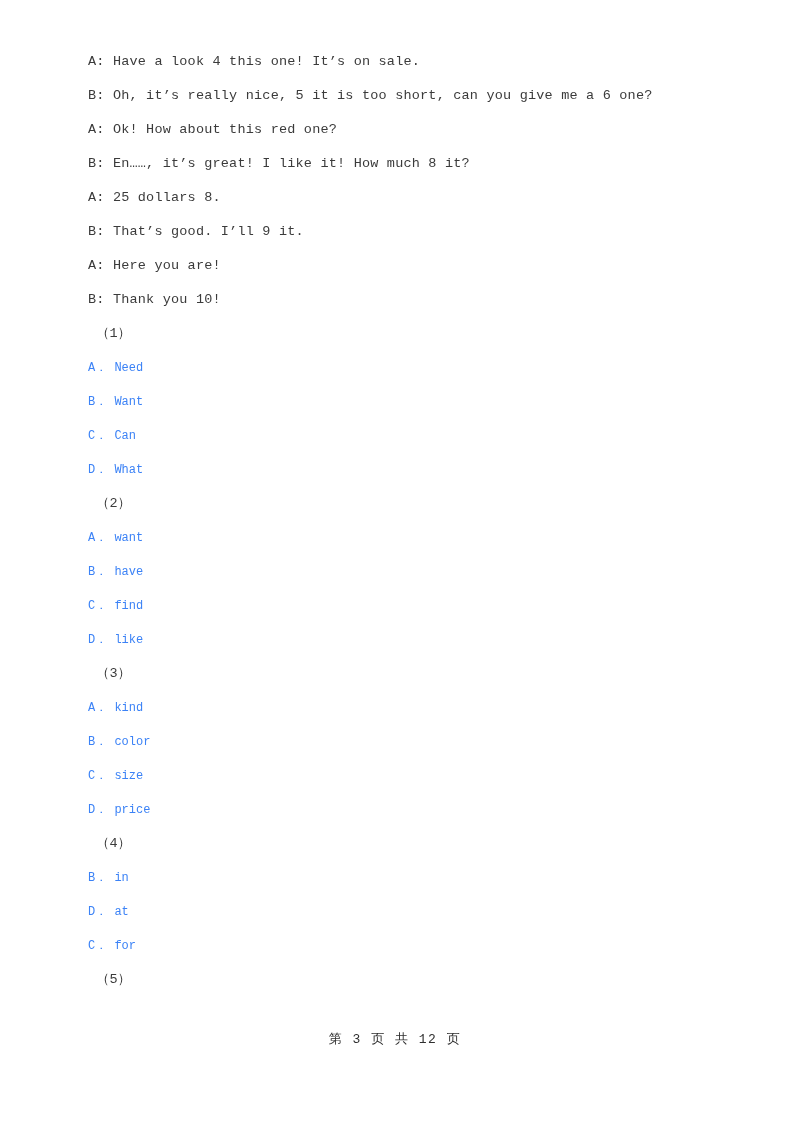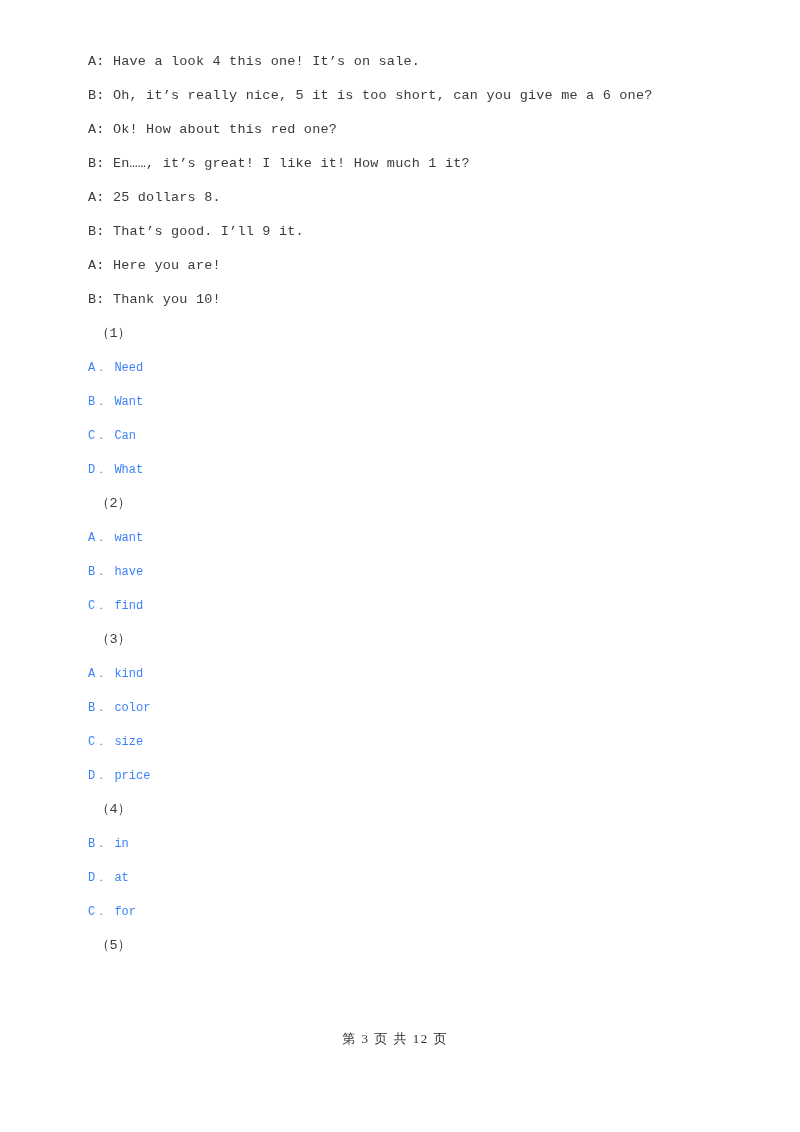--- a/index.html
+++ b/index.html
@@ -49,49 +49,50 @@
     color: #3b82f6;
   }
   .footer {
     position: absolute;
     left: 0;
     right: 10px;
     top: 1030px;
     text-align: center;
     font-size: 13px;
     color: #2f2f2f;
-    font-family: Liberation Serif, serif;
+    font-family: Liberation Mono, monospace;
     letter-spacing: 1.5px;
     white-space: pre;
   }
 </style>
 </head>
 <body>
 
 <div class="page">
 
   <div class="line dialogue-line">A: Have a look 4 this one! It’s on sale.</div>
   <div class="line dialogue-line">B: Oh, it’s really nice, 5 it is too short, can you give me a 6 one?</div>
   <div class="line dialogue-line">A: Ok! How about this red one?</div>
-  <div class="line dialogue-line">B: En……, it’s great! I like it! How much 1 it?</div>
+  <div class="line dialogue-line">B: En……, it’s great! I like it! How much 8 it?</div>
   <div class="line dialogue-line">A: 25 dollars 8.</div>
   <div class="line dialogue-line">B: That’s good. I’ll 9 it.</div>
   <div class="line dialogue-line">A: Here you are!</div>
   <div class="line dialogue-line">B: Thank you 10!</div>
 
   <div class="q-number">（1）</div>
   <div class="option-line">A． Need</div>
   <div class="option-line">B． Want</div>
   <div class="option-line">C． Can</div>
   <div class="option-line">D． What</div>
 
   <div class="q-number">（2）</div>
   <div class="option-line">A． want</div>
   <div class="option-line">B． have</div>
   <div class="option-line">C． find</div>
+  <div class="option-line">D． like</div>
 
   <div class="q-number">（3）</div>
   <div class="option-line">A． kind</div>
   <div class="option-line">B． color</div>
   <div class="option-line">C． size</div>
   <div class="option-line">D． price</div>
 
   <div class="q-number">（4）</div>
   <div class="option-line">B． in</div>
   <div class="option-line">D． at</div>

